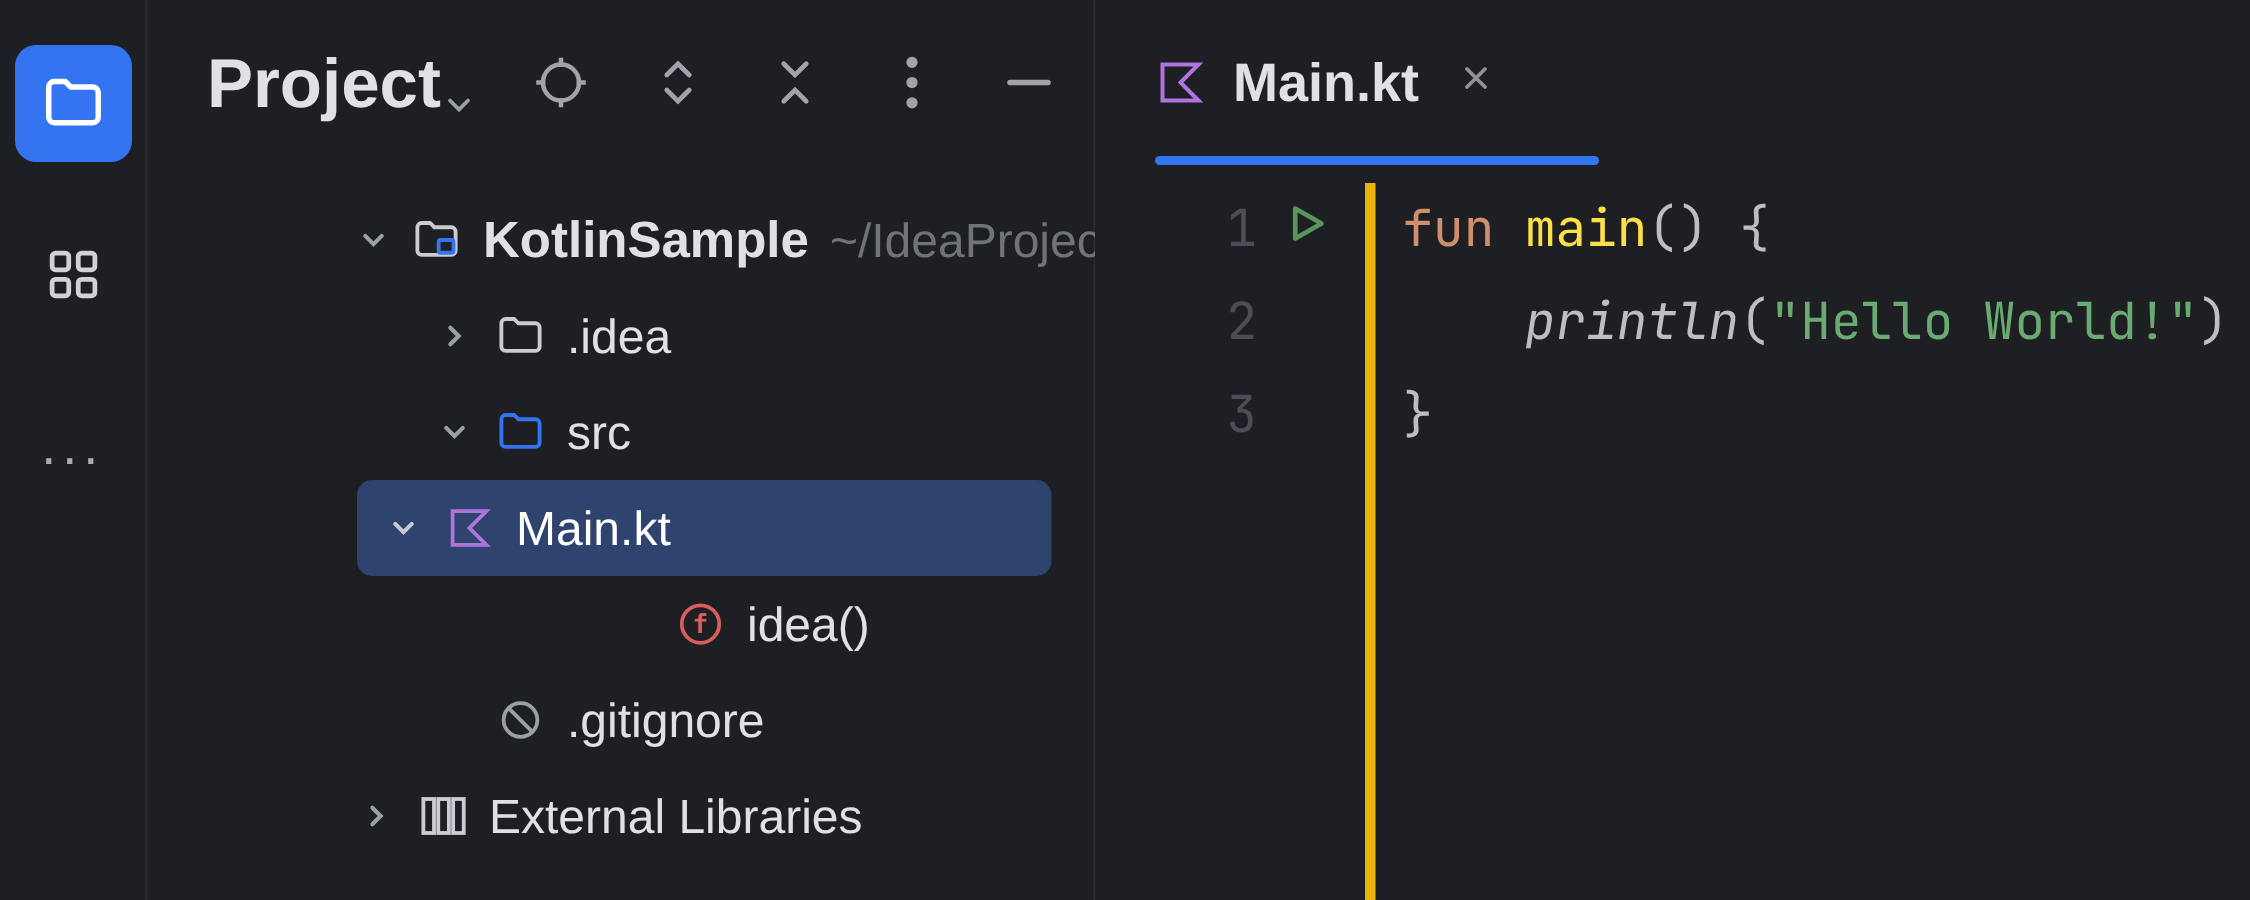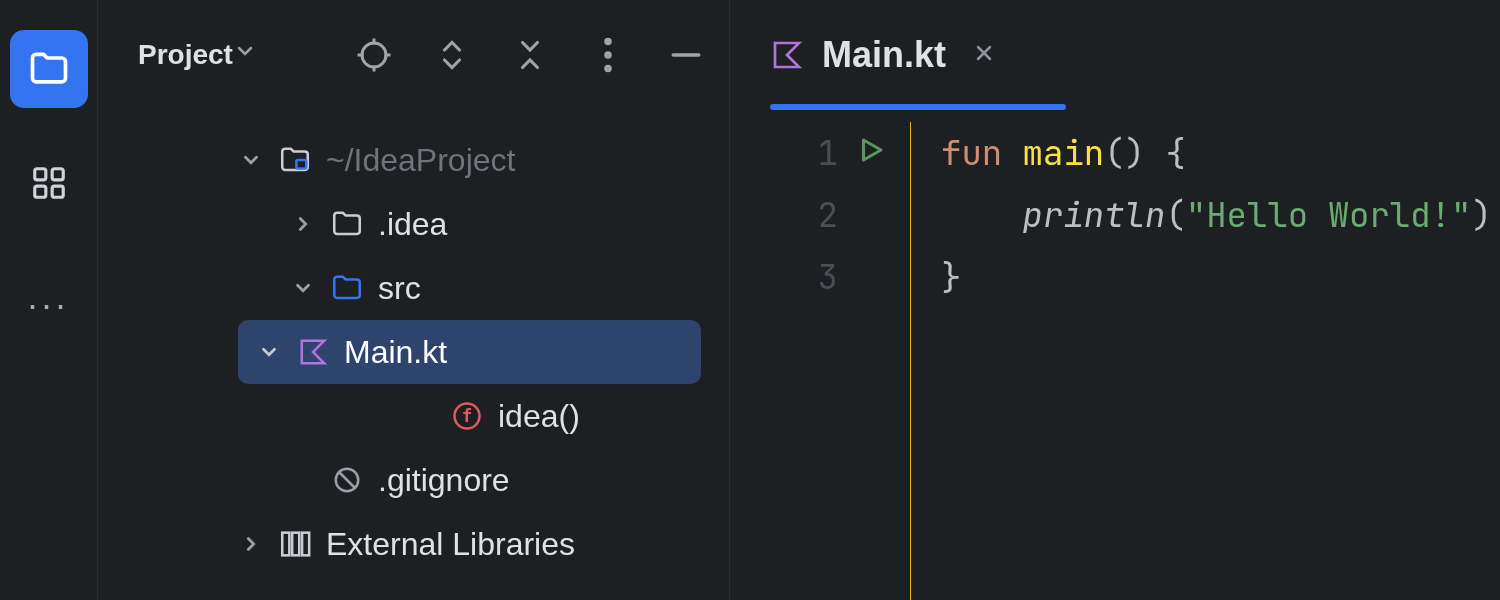--- a/index.html
+++ b/index.html
@@ -47,25 +47,25 @@
       border-right: 1px solid #2b2d30;
     }
     .panel-header {
       display: flex;
       align-items: center;
       height: 110px;
       padding: 0 24px 0 40px;
       gap: 16px;
     }
     .panel-title {
-      font-size: 28px;
+      font-size: 46px;
       font-weight: 700;
       color: #dfe1e5;
       display: flex;
-      align-items: flex-start;
+      align-items: flex-end;
       cursor: pointer;
     }
     .panel-actions {
       margin-left: auto;
       display: flex;
       align-items: center;
       gap: 40px;
     }
     .hdr-icon {
       width: 38px;
@@ -153,21 +153,21 @@
     }
     .gutter {
       width: 180px;
       text-align: right;
       color: #4b4e55;
       padding-right: 24px;
     }
     .gutter-row { height: 62px; display:flex; align-items:center; justify-content:flex-end; gap:18px; }
     .gutter-num { width: 30px; text-align:right; }
     .run-tri { color:#57965c; }
-    .code-lines { border-left: 1px solid #eab308; padding-left: 30px; flex:1; }
+    .code-lines { border-left: 7px solid #eab308; padding-left: 18px; flex:1; }
     .c-line { height: 62px; display:flex; align-items:center; white-space:pre; }
     .kw { color: #cf8e6d; }
     .fn { color: #fde047; }
     .fnc { color: #bcbec4; font-style: italic; }
     .pn { color: #bcbec4; }
     .str { color: #6aab73; }
   </style>
 </head>
 <body>
 
@@ -240,20 +240,21 @@
         <svg width="22" height="22" viewBox="0 0 24 24">
             <path fill="none" stroke="#9aa0a8" stroke-width="3" stroke-linecap="round" d="M6 9l6 6 6-6"></path>
           </svg>
       </span>
       <span class="tree-icon">
         <svg width="34" height="34" viewBox="0 0 24 24">
             <path fill="none" stroke="#c9ccd2" stroke-width="1.8" d="M3 6a2 2 0 0 1 2-2h4l2 2h8a2 2 0 0 1 2 2v9a2 2 0 0 1-2 2H5a2 2 0 0 1-2-2V6z"></path>
             <rect x="13" y="12" width="7" height="6" rx="1" fill="none" stroke="#3574f0" stroke-width="1.8"></rect>
           </svg>
       </span>
+      <span class="tree-label bold">KotlinSample</span>
       <span class="tree-path">~/IdeaProject</span>
     </div>
 
     <div class="tree-row indent-1">
       <span class="chev">
         <svg width="22" height="22" viewBox="0 0 24 24">
             <path fill="none" stroke="#9aa0a8" stroke-width="3" stroke-linecap="round" d="M9 6l6 6-6 6"></path>
           </svg>
       </span>
       <span class="tree-icon">

